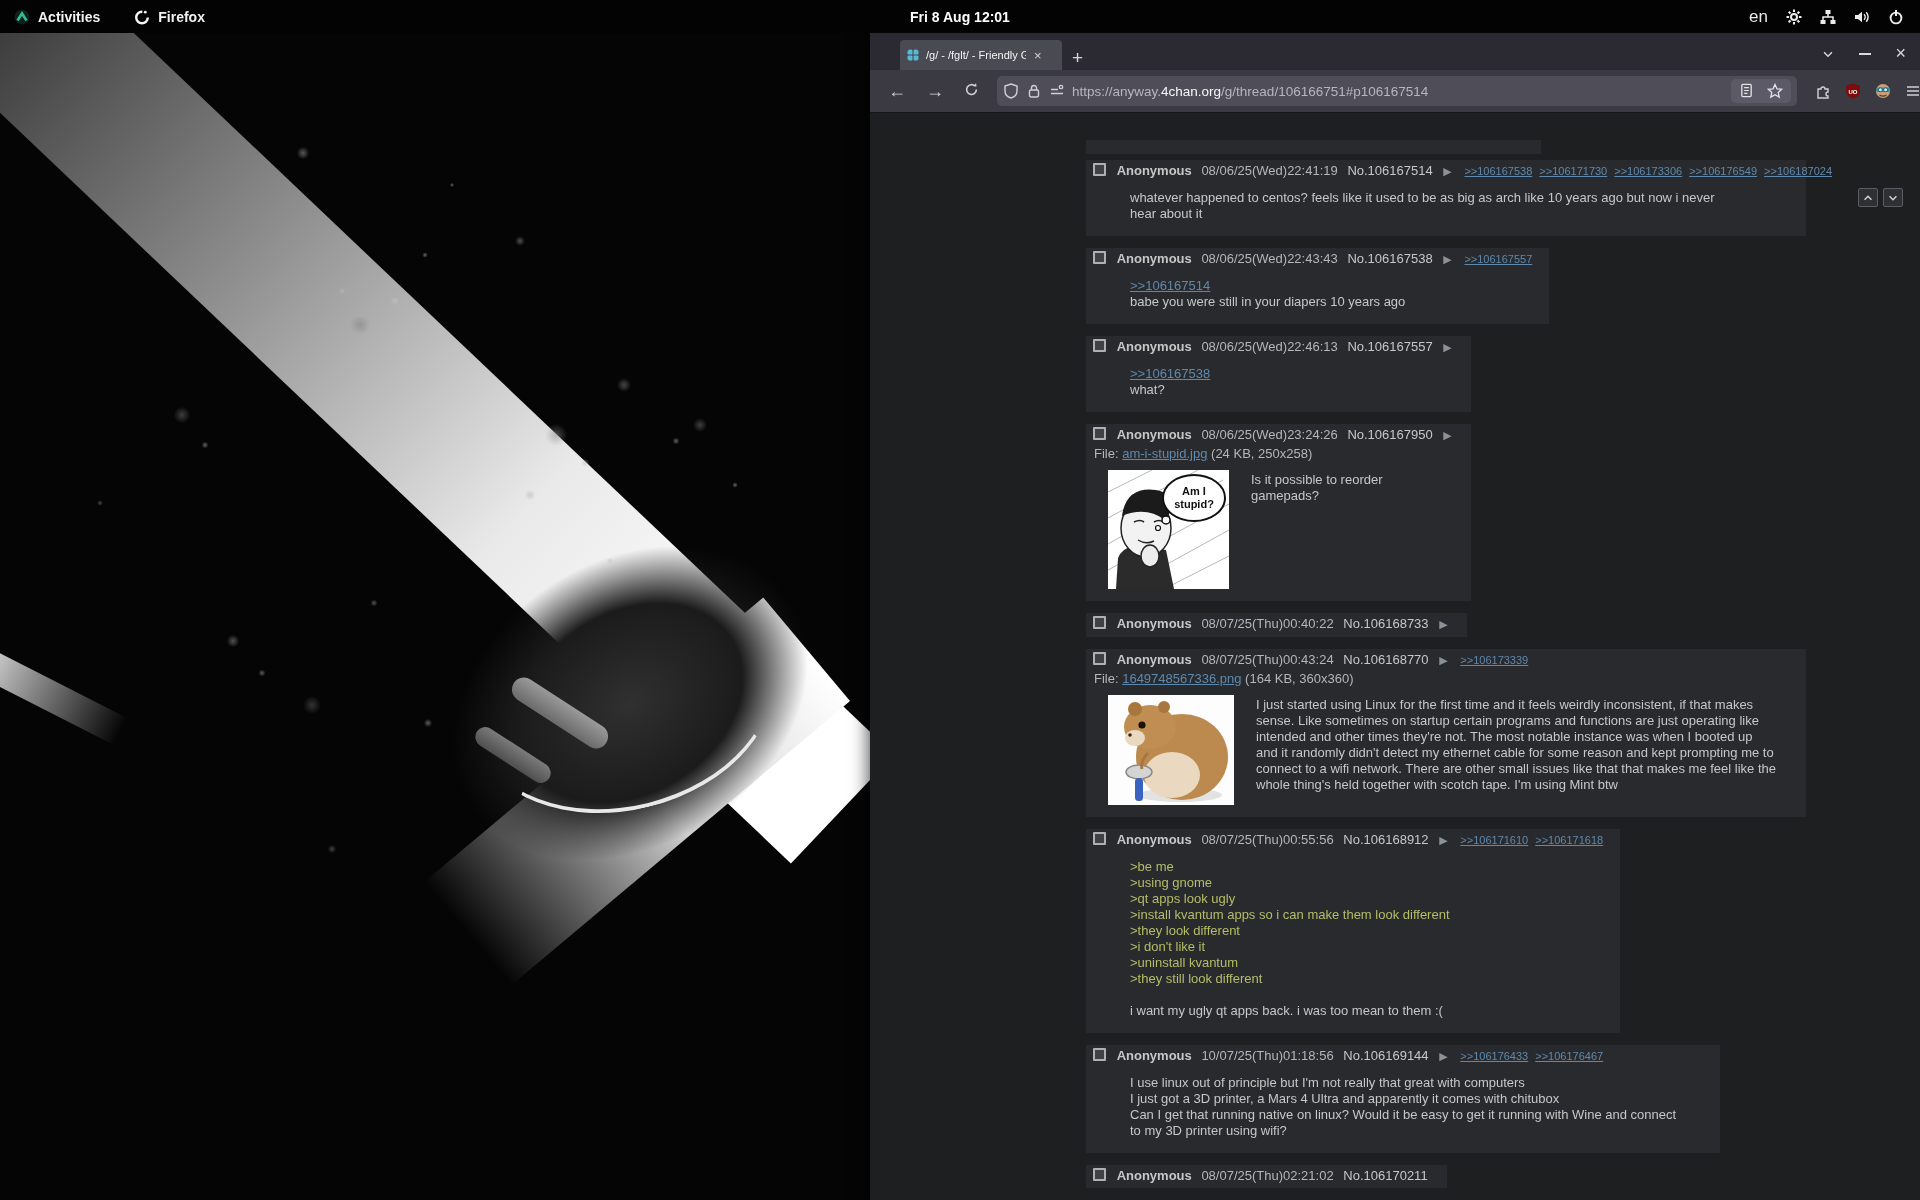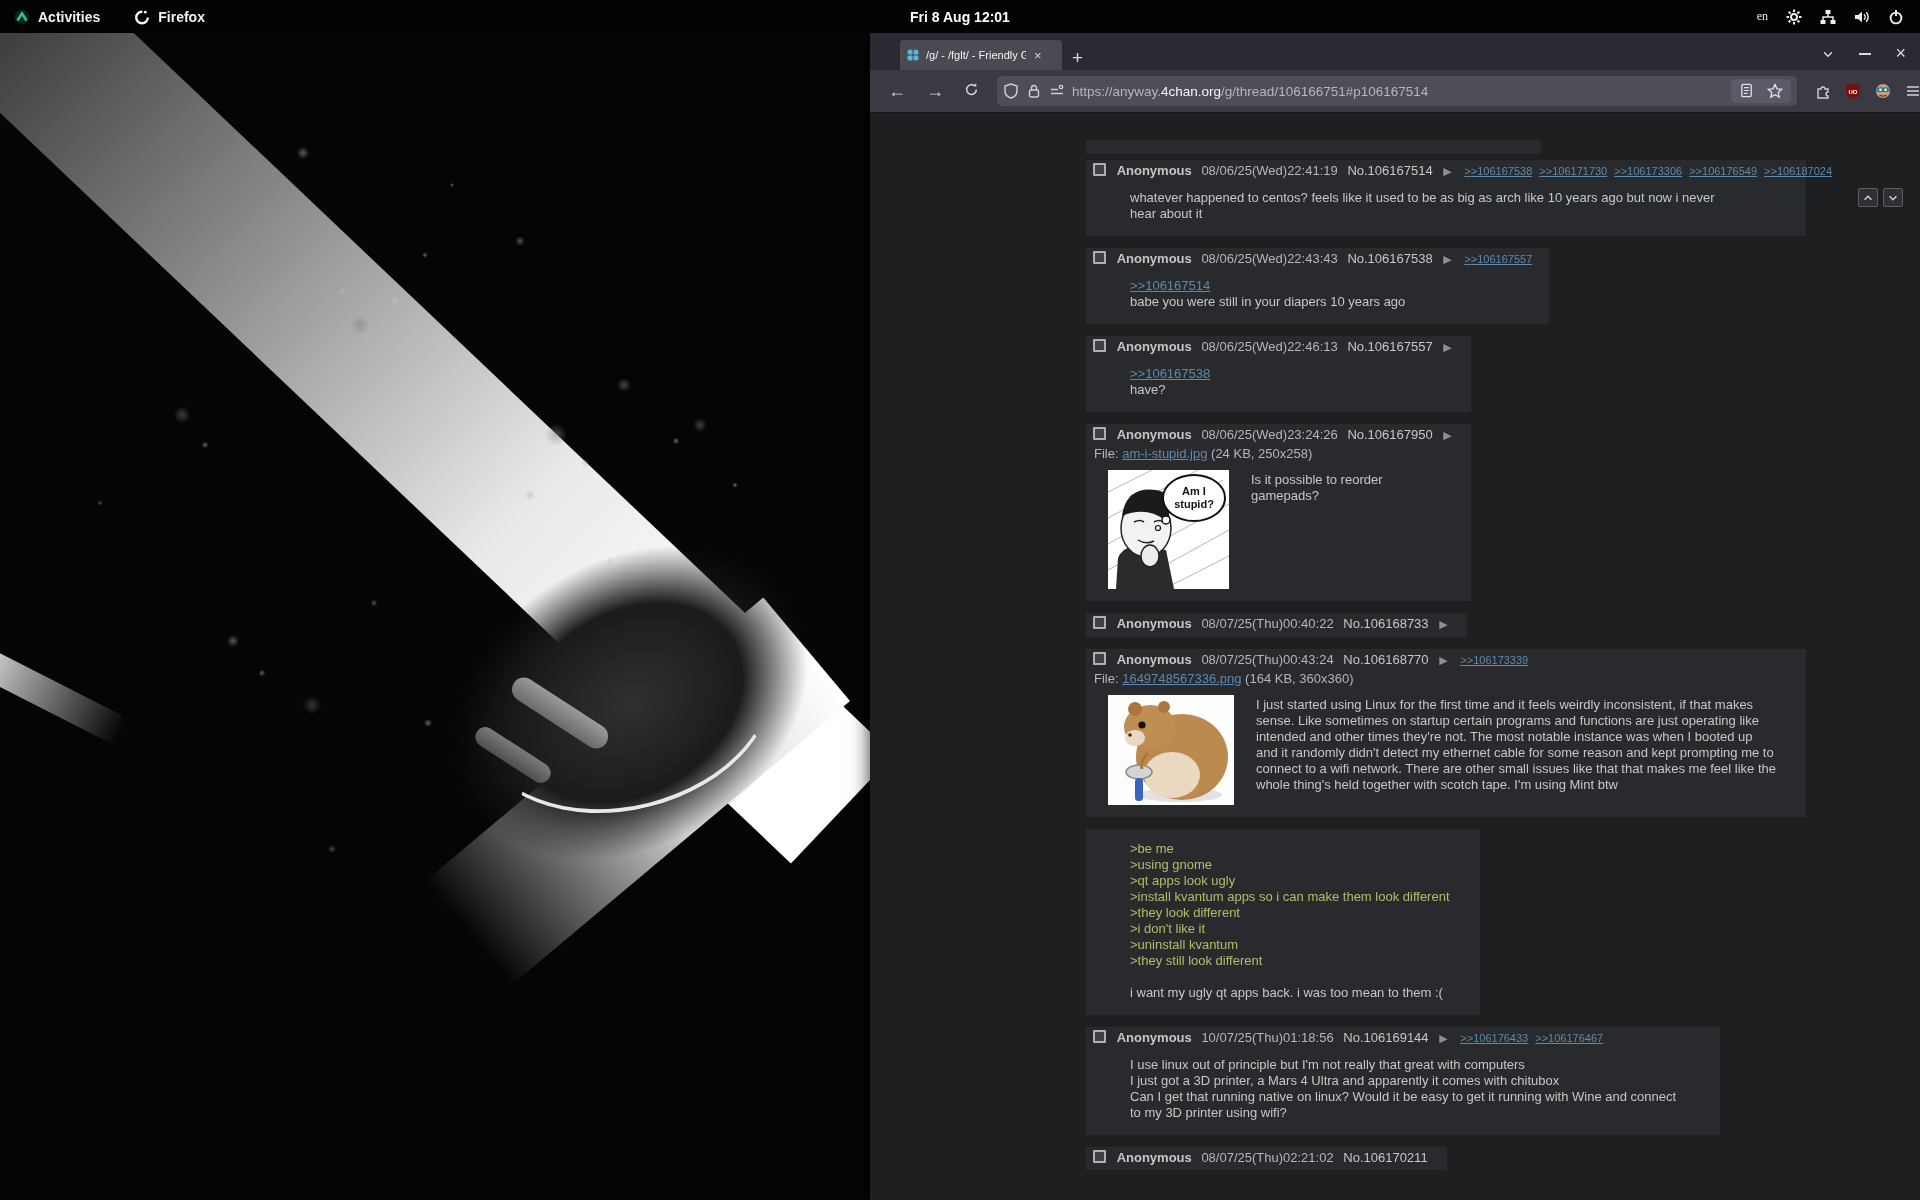--- a/index.html
+++ b/index.html
@@ -5,21 +5,21 @@
   html,body{margin:0;padding:0;background:#000;}
   #stage{position:relative;width:1920px;height:1200px;overflow:hidden;background:#c2410c;
          font-family:"Liberation Sans",sans-serif;}
   
   .topbar{position:absolute;left:0;top:0;width:1920px;height:33px;background:#030303;color:#fff;
           display:flex;align-items:center;z-index:50;}
   .topbar .left{display:flex;align-items:center;gap:34px;padding-left:14px;}
   .tb-item{display:flex;align-items:center;gap:8px;font-size:14px;font-weight:bold;color:#f2f2f2;cursor:default;}
   .topbar .clock{position:absolute;left:0;right:0;text-align:center;font-size:14px;font-weight:bold;}
   .topbar .right{margin-left:auto;display:flex;align-items:center;gap:18px;padding-right:16px;z-index:2;}
-  .topbar .lang{font-size:12px;color:#e8e8e8;font-family:Liberation Serif, serif;}
+  .topbar .lang{font-size:17px;color:#e8e8e8;}
   .tb-ico{display:inline-flex;width:16px;height:16px;}
   
   .desktop{position:absolute;left:0;top:33px;width:870px;height:1167px;overflow:hidden;background:#050505;}
   .desktop>div{position:absolute;}
   .band-upper{left:60px;top:-70px;width:1150px;height:150px;transform-origin:0 0;transform:rotate(43.5deg);
     background:linear-gradient(90deg,#3c3c3c,#8f8f8f 30%,#e9e9e9 62%,#ffffff 85%);}
   .band-lower{left:850px;top:668px;width:520px;height:135px;transform-origin:0 0;transform:rotate(140deg);
     background:linear-gradient(90deg,#ffffff,#cfcfcf 40%,rgba(60,60,60,0) 85%);}
   .band-streak{left:-40px;top:645px;width:170px;height:30px;transform:rotate(27deg);
     background:linear-gradient(90deg,#e8e8e8,rgba(200,200,200,0));}
@@ -331,21 +331,21 @@
       <span class="datetime">08/06/25(Wed)22:46:13</span>
       <span class="postno">No.106167557</span>
       <span class="menu-arrow">▶</span>
       <span class="backlinks"></span>
     </div>
 
     <div class="post-body">
 
       <blockquote class="post-message">
                   <div class="line"><a class="ql">&gt;&gt;106167538</a></div>
-                  <div class="line">have?</div>
+                  <div class="line">what?</div>
                 </blockquote>
     </div>
   </div>
             <div class="post">
     <div class="post-header">
       <span class="checkbox"></span>
       <span class="name">Anonymous</span>
       <span class="datetime">08/06/25(Wed)23:24:26</span>
       <span class="postno">No.106167950</span>
       <span class="menu-arrow">▶</span>
@@ -421,20 +421,28 @@
     <ellipse cx="31" cy="77" rx="13" ry="7" fill="#d4d4d4" stroke="#8a8a8a" stroke-width="1.5"></ellipse>
     <rect x="27" y="83" width="8" height="23" rx="3.5" fill="#3a62c0"></rect>
     <path d="M40 58 q-8 8 -6 16" stroke="#a9763e" stroke-width="3" fill="none"></path>
   </svg></span>
       <blockquote class="post-message">
                   <div class="line">I just started using Linux for the first time and it feels weirdly inconsistent, if that makes sense. Like sometimes on startup certain programs and functions are just operating like intended and other times they're not. The most notable instance was when I booted up and it randomly didn't detect my ethernet cable for some reason and kept prompting me to connect to a wifi network. There are other small issues like that that makes me feel like the whole thing's held together with scotch tape. I'm using Mint btw</div>
                 </blockquote>
     </div>
   </div>
             <div class="post">
+    <div class="post-header">
+      <span class="checkbox"></span>
+      <span class="name">Anonymous</span>
+      <span class="datetime">08/07/25(Thu)00:55:56</span>
+      <span class="postno">No.106168912</span>
+      <span class="menu-arrow">▶</span>
+      <span class="backlinks"><a>&gt;&gt;106171610</a><a>&gt;&gt;106171618</a></span>
+    </div>
 
     <div class="post-body">
 
       <blockquote class="post-message">
                   <div class="line green">&gt;be me</div>
                   <div class="line green">&gt;using gnome</div>
                   <div class="line green">&gt;qt apps look ugly</div>
                   <div class="line green">&gt;install kvantum apps so i can make them look different</div>
                   <div class="line green">&gt;they look different</div>
                   <div class="line green">&gt;i don't like it</div>

